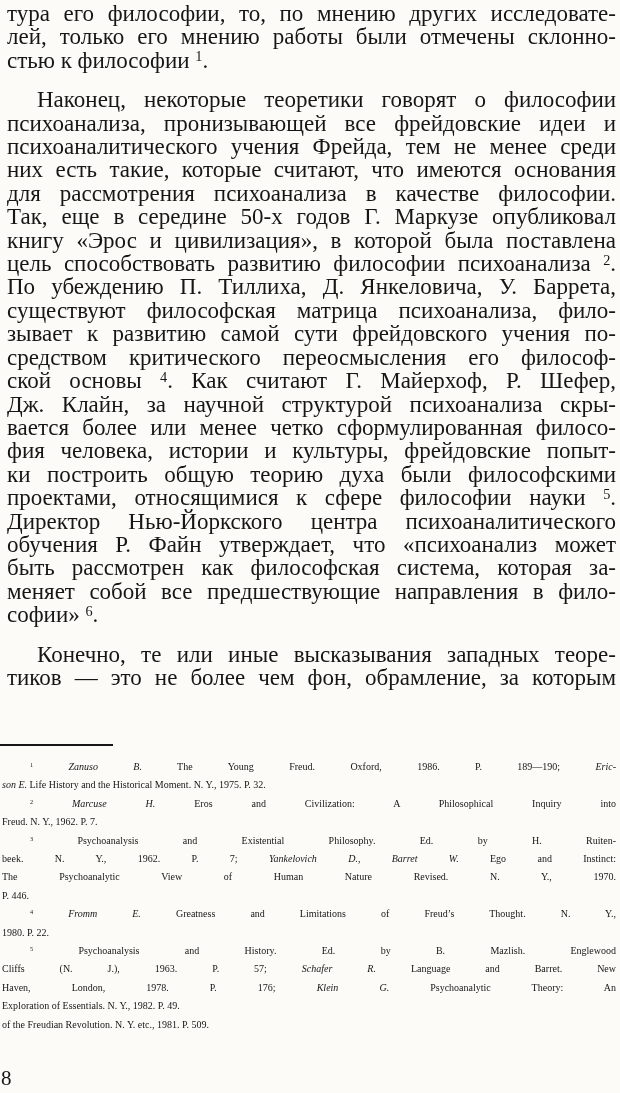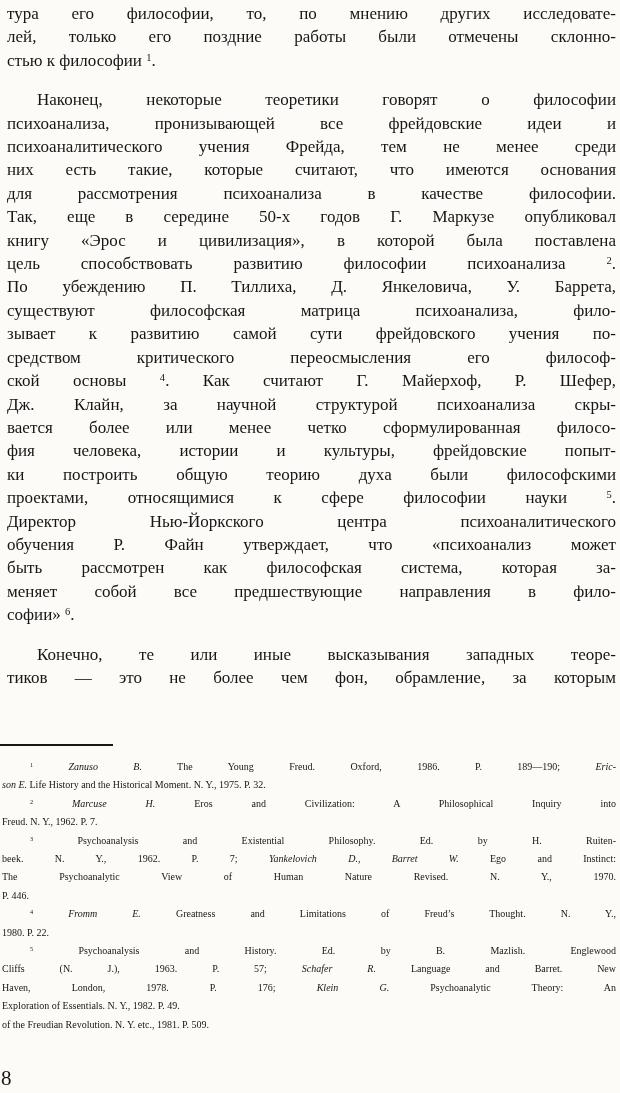--- a/index.html
+++ b/index.html
@@ -12,21 +12,21 @@
     font-family: "Liberation Serif", "DejaVu Serif", serif;
     overflow: hidden;
   }
   .body-text {
     position: absolute;
     top: 2px;
     left: 7px;
     width: 609px;
   }
   .line {
-    font-size: 17px;
+    font-size: 23px;
     line-height: 23.4px;
     text-align: justify;
     text-align-last: justify;
   }
   .line.no-just { text-align-last: left; }
   .line.ind { text-indent: 30px; margin-top: 16px; }
   .fn-rule {
     position: absolute;
     top: 744px;
     left: 0;
@@ -62,21 +62,21 @@
     font-size: 21px;
     line-height: 24px;
   }
 </style>
 </head>
 <body>
 
 <div class="page">
   <div class="body-text" id="body-block">
       <div class="line"><span>тура его философии, то, по мнению других исследовате-</span></div>
-      <div class="line"><span>лей, только его поздние работы были отмечены склонно-</span></div>
+      <div class="line"><span>лей, только его мнению работы были отмечены склонно-</span></div>
       <div class="line no-just"><span>стью к философии </span><span class="sup">1</span><span>.</span></div>
       <div class="line ind"><span>Наконец, некоторые теоретики говорят о философии</span></div>
       <div class="line"><span>психоанализа, пронизывающей все фрейдовские идеи и</span></div>
       <div class="line"><span>психоаналитического учения Фрейда, тем не менее среди</span></div>
       <div class="line"><span>них есть такие, которые считают, что имеются основания</span></div>
       <div class="line"><span>для рассмотрения психоанализа в качестве философии.</span></div>
       <div class="line"><span>Так, еще в середине 50-х годов Г. Маркузе опубликовал</span></div>
       <div class="line"><span>книгу «Эрос и цивилизация», в которой была поставлена</span></div>
       <div class="line"><span>цель способствовать развитию философии психоанализа </span><span class="sup">2</span><span>.</span></div>
       <div class="line"><span>По убеждению П. Тиллиха, Д. Янкеловича, У. Баррета,</span></div>

